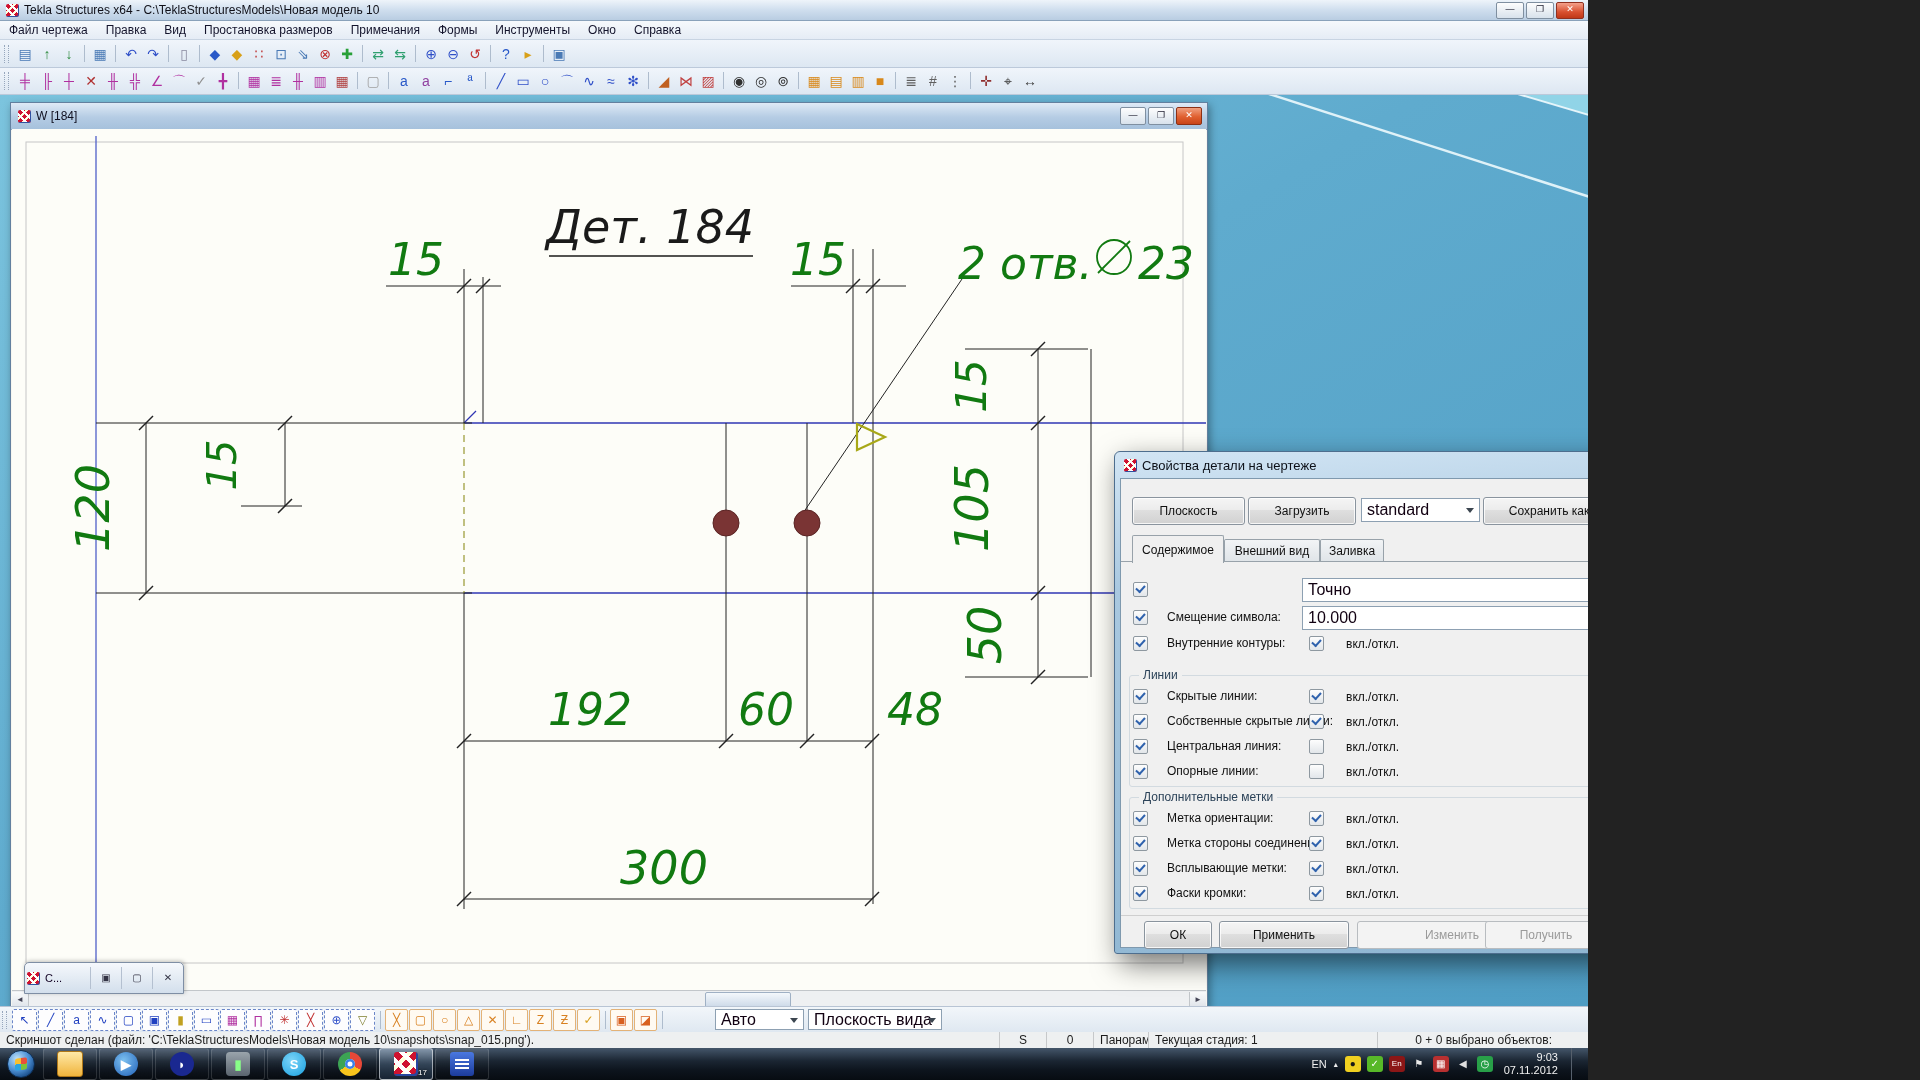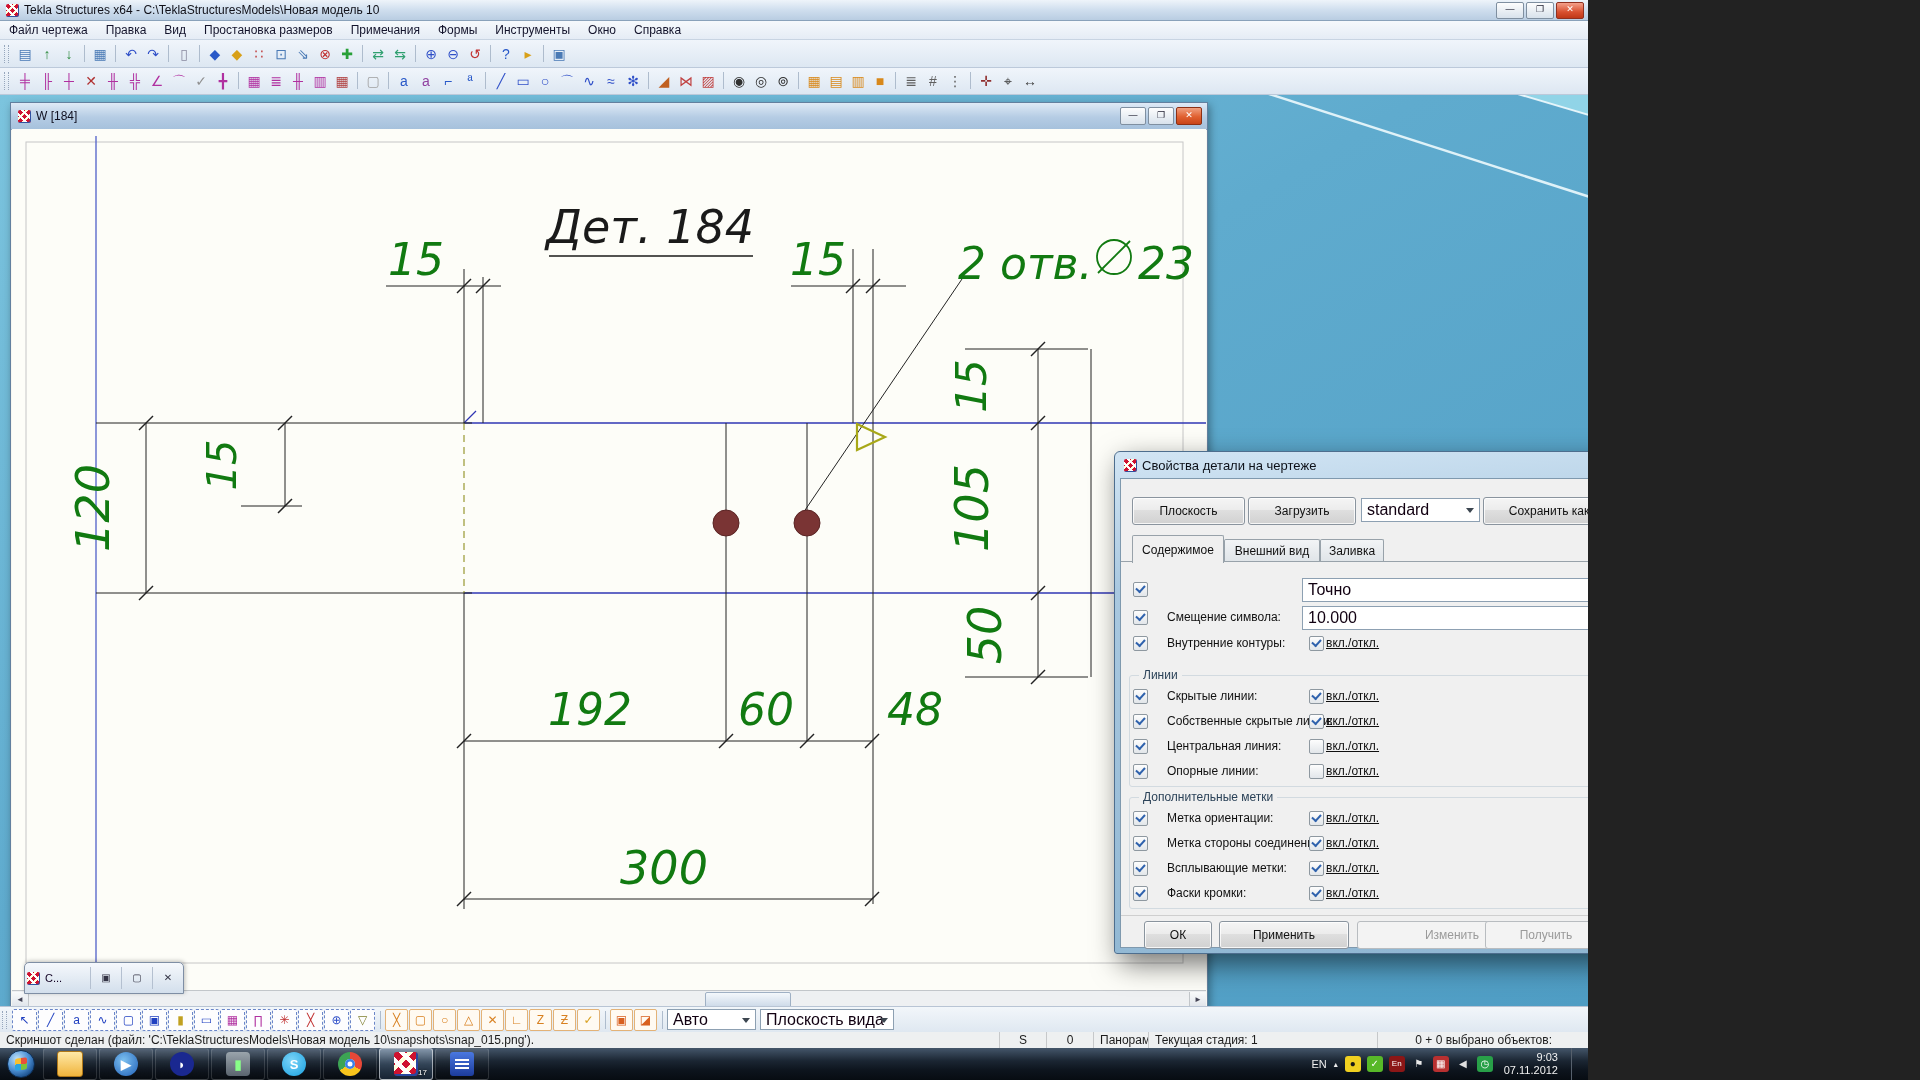--- a/index.html
+++ b/index.html
@@ -122,21 +122,21 @@
   .tab.active{top:56px;height:27px;background:#f0f0f0;z-index:2;}
   .tabline{position:absolute;left:0;right:0;top:82px;border-top:1px solid #98a2aa;}
   .grp{position:absolute;left:8px;right:8px;border:1px solid #d2dae0;border-radius:3px;}
   .grp-legend{position:absolute;top:-8px;left:9px;background:#f0f0f0;padding:0 4px;color:#2b4258;}
   .row{position:absolute;left:12px;right:12px;height:18px;display:flex;align-items:center;}
   .cb{width:13px;height:13px;border:1px solid #8e98a0;border-radius:2px;flex:0 0 auto;
     background:linear-gradient(#fdfdfd,#e2e6ea);position:relative;}
   .cb.on::after{content:"";position:absolute;left:2px;top:2px;width:7px;height:4px;
     border-left:2px solid #2f62ad;border-bottom:2px solid #2f62ad;transform:rotate(-48deg);}
   .row .lbl{margin-left:19px;}
-  .col2{position:absolute;left:176px;display:flex;align-items:flex-start;gap:2px;text-decoration:underline;}
+  .col2{position:absolute;left:176px;display:flex;align-items:flex-end;gap:22px;}
   .dcombo,.dfield{position:absolute;left:181px;width:468px;height:22px;}
   .dlg-sep{position:absolute;left:0;right:0;top:436px;border-top:1px solid #cfcfcf;}
   .footer-toggle{font-size:11px;letter-spacing:1px;}
   
   .mono{font-family:"DejaVu Sans Mono",monospace;}
 </style>
 </head>
 <body>
 
 <div class="screen">
@@ -465,21 +465,21 @@
   </div>
 
   <div class="bottombar">
     <span class="grip"></span>
     <span><span class="bicon" style="color: rgb(32, 64, 192);">↖</span><span class="bicon" style="color: rgb(32, 64, 192);">╱</span><span class="bicon" style="color: rgb(32, 64, 192);">a</span><span class="bicon" style="color: rgb(32, 64, 192);">∿</span><span class="bicon" style="color: rgb(32, 64, 192);">▢</span><span class="bicon" style="color: rgb(32, 64, 192);">▣</span><span class="bicon" style="color: rgb(192, 160, 32);">▮</span><span class="bicon" style="color: rgb(32, 64, 192);">▭</span><span class="bicon" style="color: rgb(176, 48, 160);">▦</span><span class="bicon" style="color: rgb(176, 48, 160);">∏</span><span class="bicon" style="color: rgb(192, 48, 48);">✳</span><span class="bicon" style="color: rgb(192, 48, 48);">╳</span><span class="bicon" style="color: rgb(48, 80, 200);">⊕</span><span class="bicon" style="color: rgb(128, 128, 48);">▽</span></span>
     <span class="tsep"></span>
     <span><span class="oicon" style="color: rgb(216, 128, 32);">╳</span><span class="oicon" style="color: rgb(216, 128, 32);">▢</span><span class="oicon" style="color: rgb(216, 128, 32);">○</span><span class="oicon" style="color: rgb(216, 128, 32);">△</span><span class="oicon" style="color: rgb(216, 128, 32);">✕</span><span class="oicon" style="color: rgb(216, 128, 32);">∟</span><span class="oicon" style="color: rgb(216, 128, 32);">Z</span><span class="oicon" style="color: rgb(216, 128, 32);">Ƶ</span><span class="oicon" style="color: rgb(216, 160, 32);">✓</span></span>
     <span class="tsep"></span>
     <span><span class="oicon" style="color: rgb(216, 96, 32);">▣</span><span class="oicon" style="color: rgb(216, 96, 32);">◪</span></span>
     <span class="tsep"></span>
-    <div class="combo bb-combo" style="width:82px;">
+    <div class="combo bb-combo" style="width:82px;margin-left:48px;">
       <span>Авто</span>
     </div>
     <div class="combo bb-combo" style="width:127px;">
       <span>Плоскость вида</span>
     </div>
   </div>
 
   <div class="statusbar">
     <span class="st-cell" style="flex:1;">Скриншот сделан (файл: 'C:\TeklaStructuresModels\Новая модель 10\snapshots\snap_015.png').</span>
     <span class="st-cell" style="width:34px;justify-content:center;">S</span>

